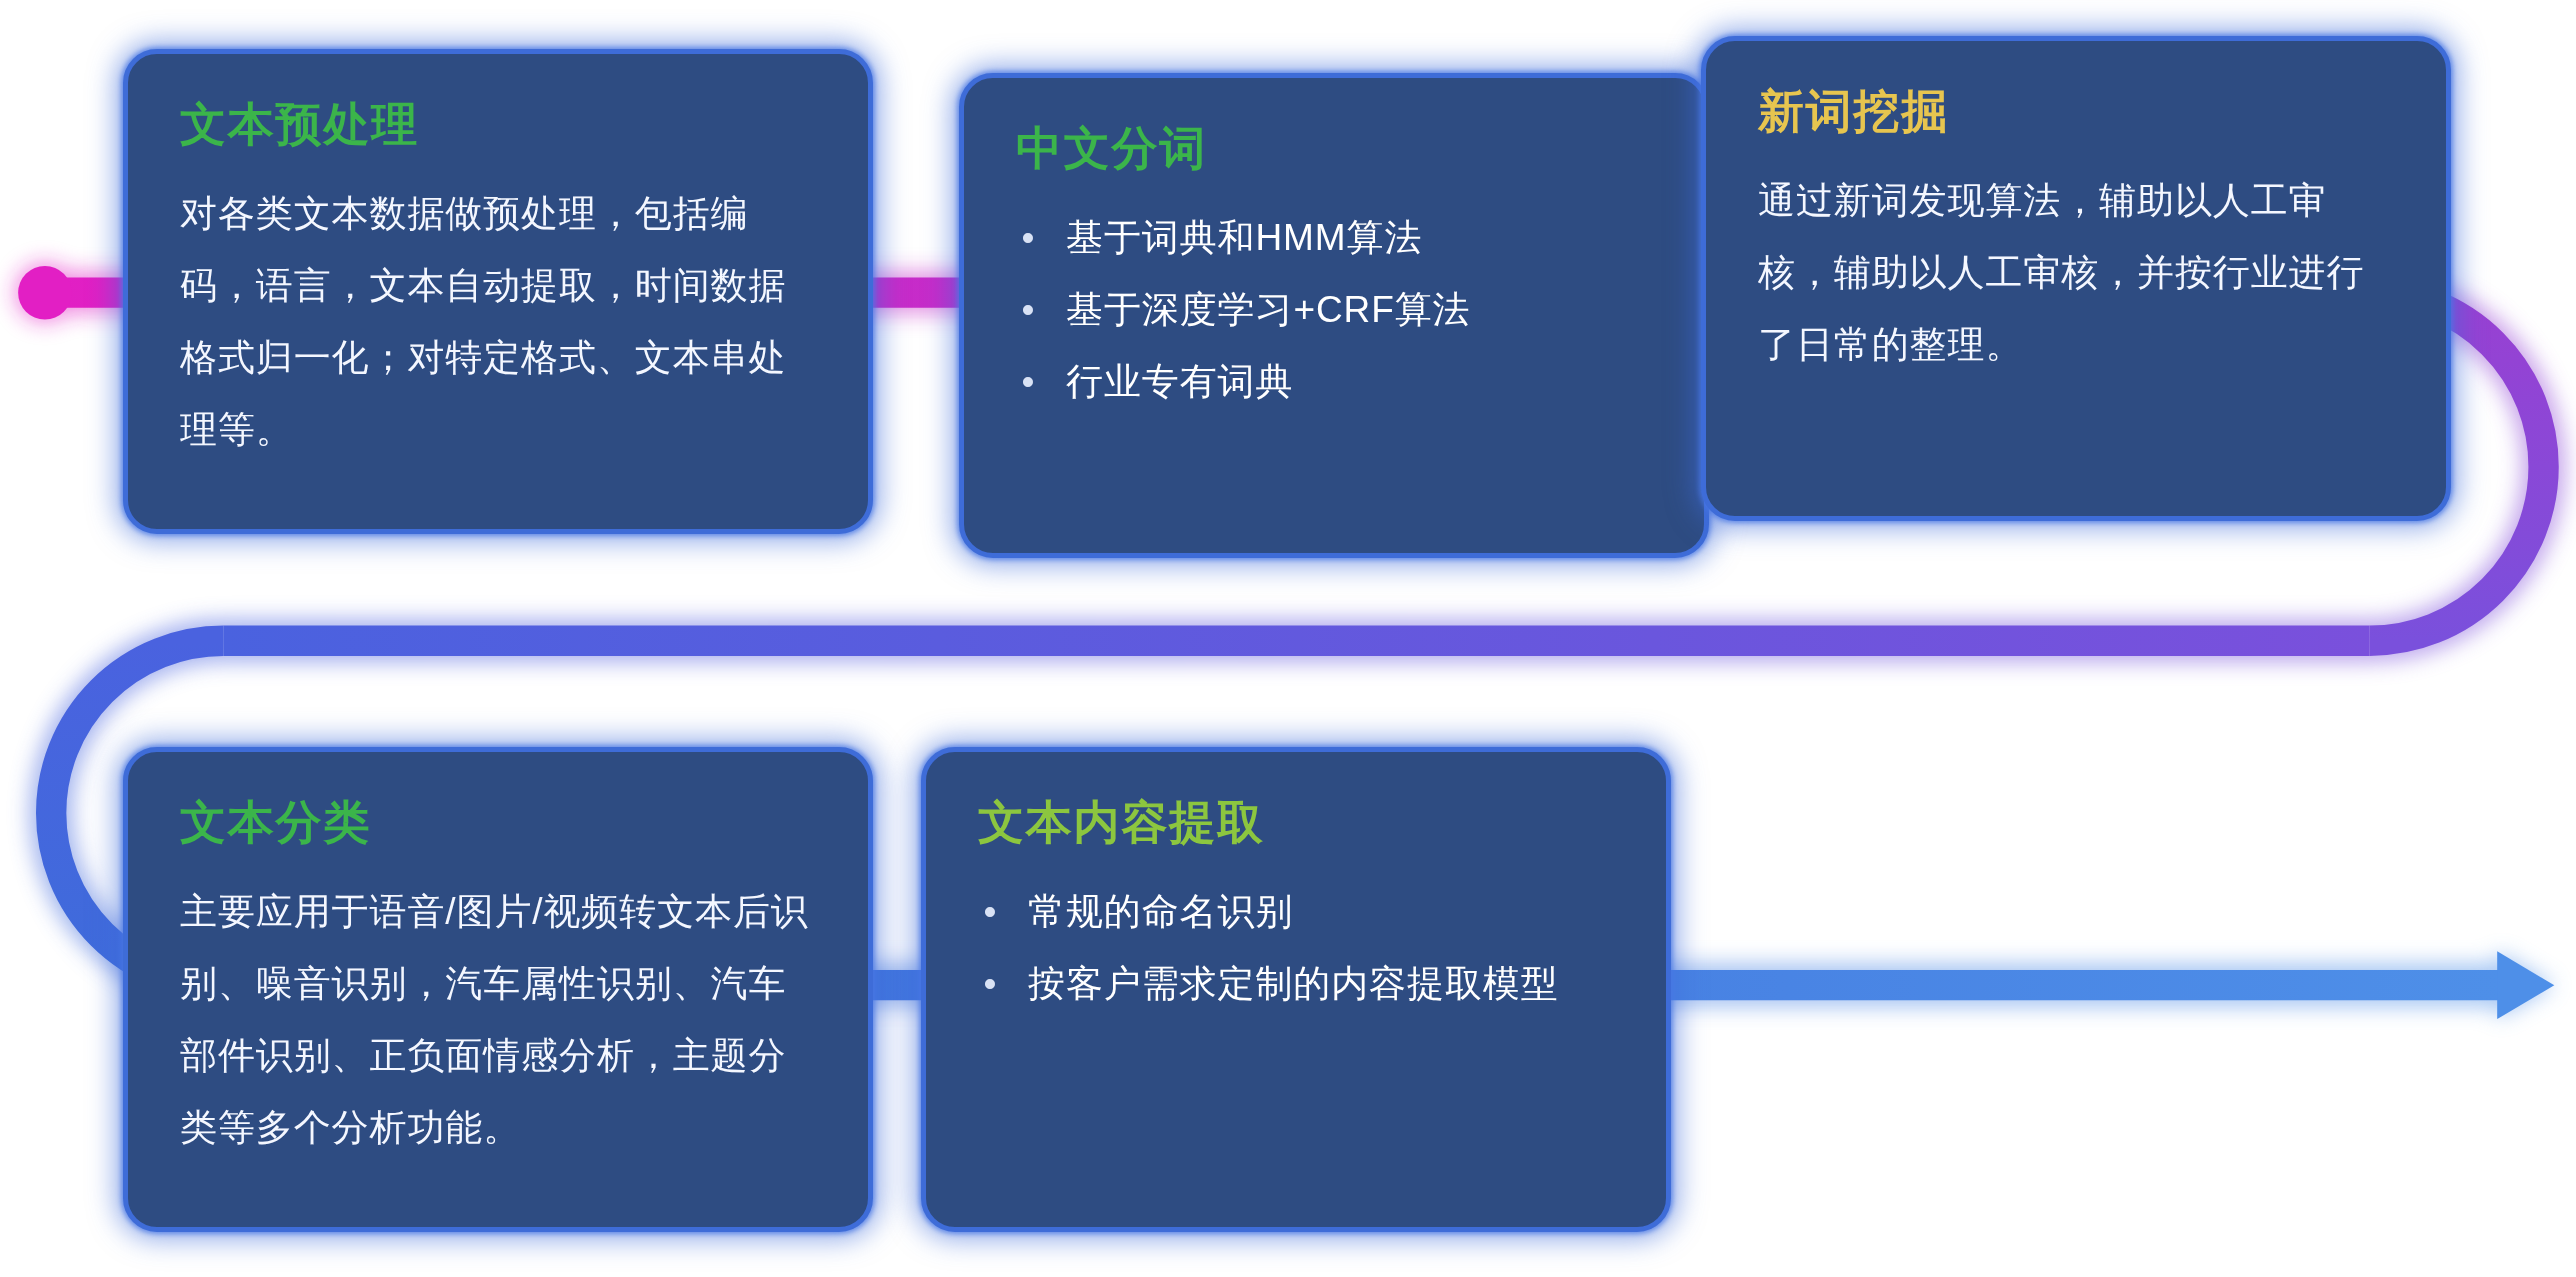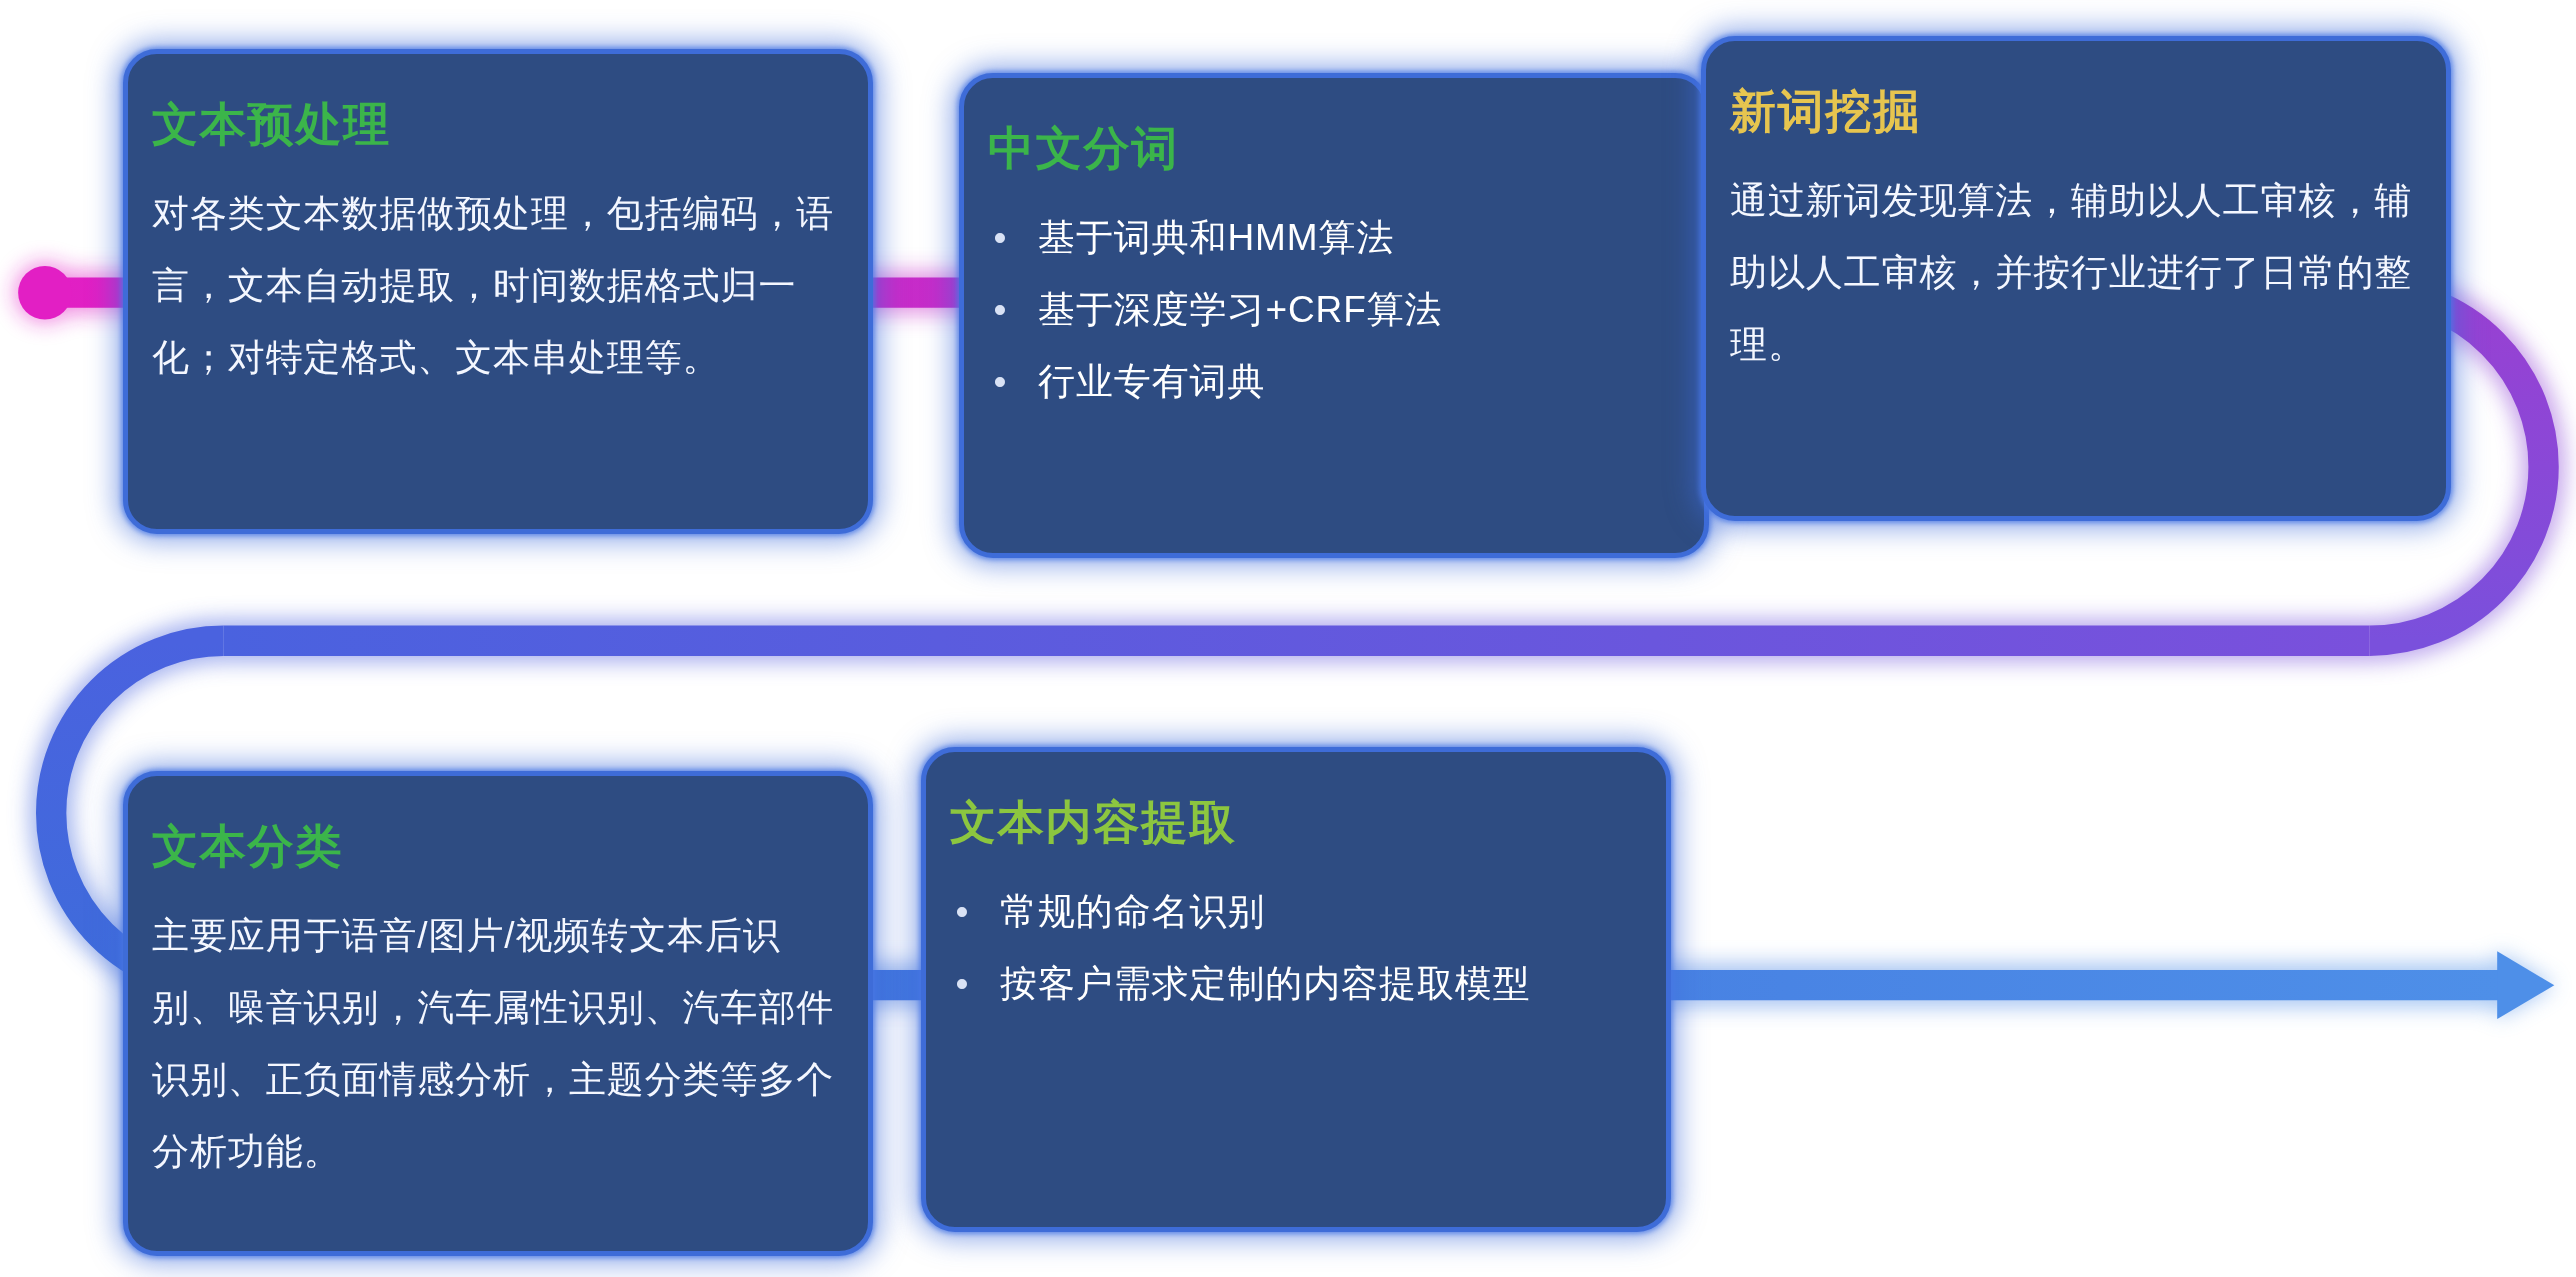--- a/index.html
+++ b/index.html
@@ -18,29 +18,29 @@
     z-index:0;
   }
   .card{
     position:absolute;
     width:750px;
     height:485px;
     box-sizing:border-box;
     background:#2E4C82;
     border:5.4px solid #3E6CD8;
     border-radius:34px;
-    padding:41px 24px;
+    padding:41px 52px;
     box-shadow:0 0 27px 8px rgba(62,108,216,0.55), 0 0 5.4px 1.8px rgba(82,128,236,0.75);
     z-index:2;
     color:#ffffff;
   }
   .pos-r1c1{left:123px;top:49px;}
   .pos-r1c2{left:959px;top:49px;margin-top:24px;}
   .pos-r1c3{left:1701px;top:36px;}
-  .pos-r2c1{left:123px;top:747px;margin-top:24px;}
+  .pos-r2c1{left:123px;top:747px;}
   .pos-r2c2{left:921px;top:747px;}
   .pos-r2c3{left:1701px;top:747px;}
   .card-title{
     margin:0 0 23px 0;
     font-size:46px;
     font-weight:700;
     letter-spacing:1.8px;
     line-height:1.3;
   }
   .card-body{

